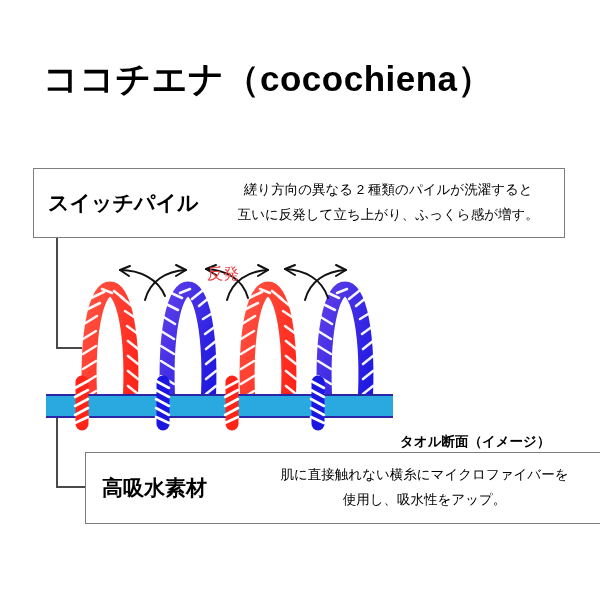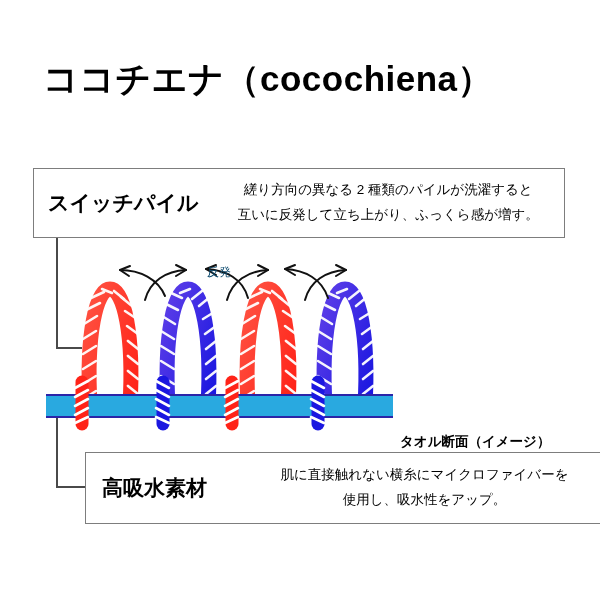--- a/index.html
+++ b/index.html
@@ -120,22 +120,22 @@
   .layer-below { z-index: 1; }
   .layer-above { z-index: 3; }
   .bar-layer   { z-index: 2; }
   .box-layer   { z-index: 4; }
 
   
   .repel-label {
     position: absolute;
     left: 207px;
     top: 264px;
-    font-size: 12px;
-    color: #0c4a6e;
+    font-size: 16px;
+    color: #ef4444;
     white-space: nowrap;
     z-index: 5;
   }
 </style>
 </head>
 <body>
 
 <div id="stage">
 
   <div class="title">ココチエナ（cocochiena）</div>

